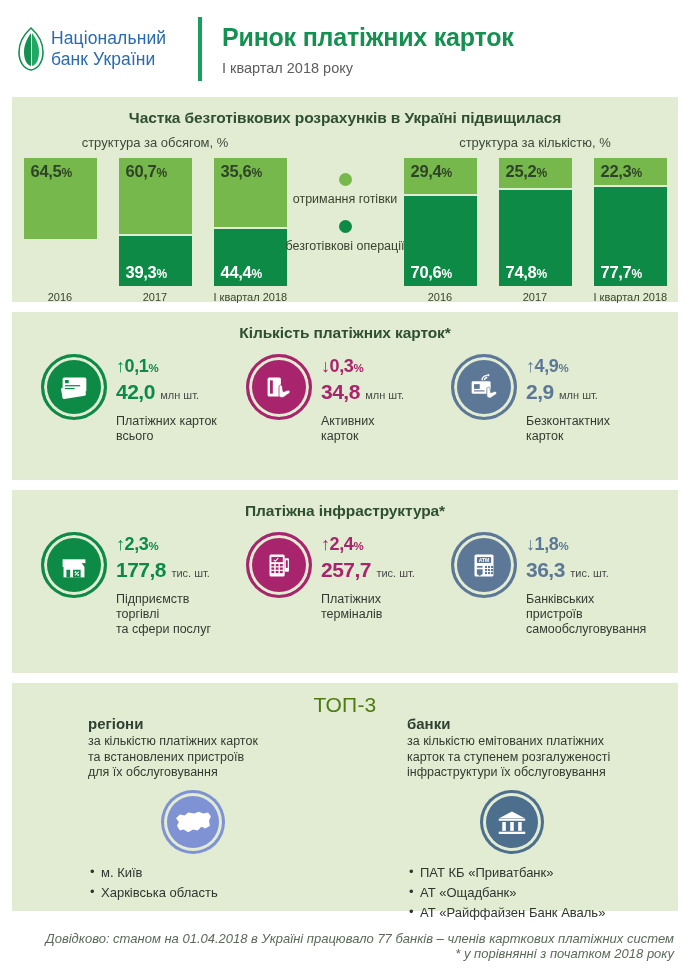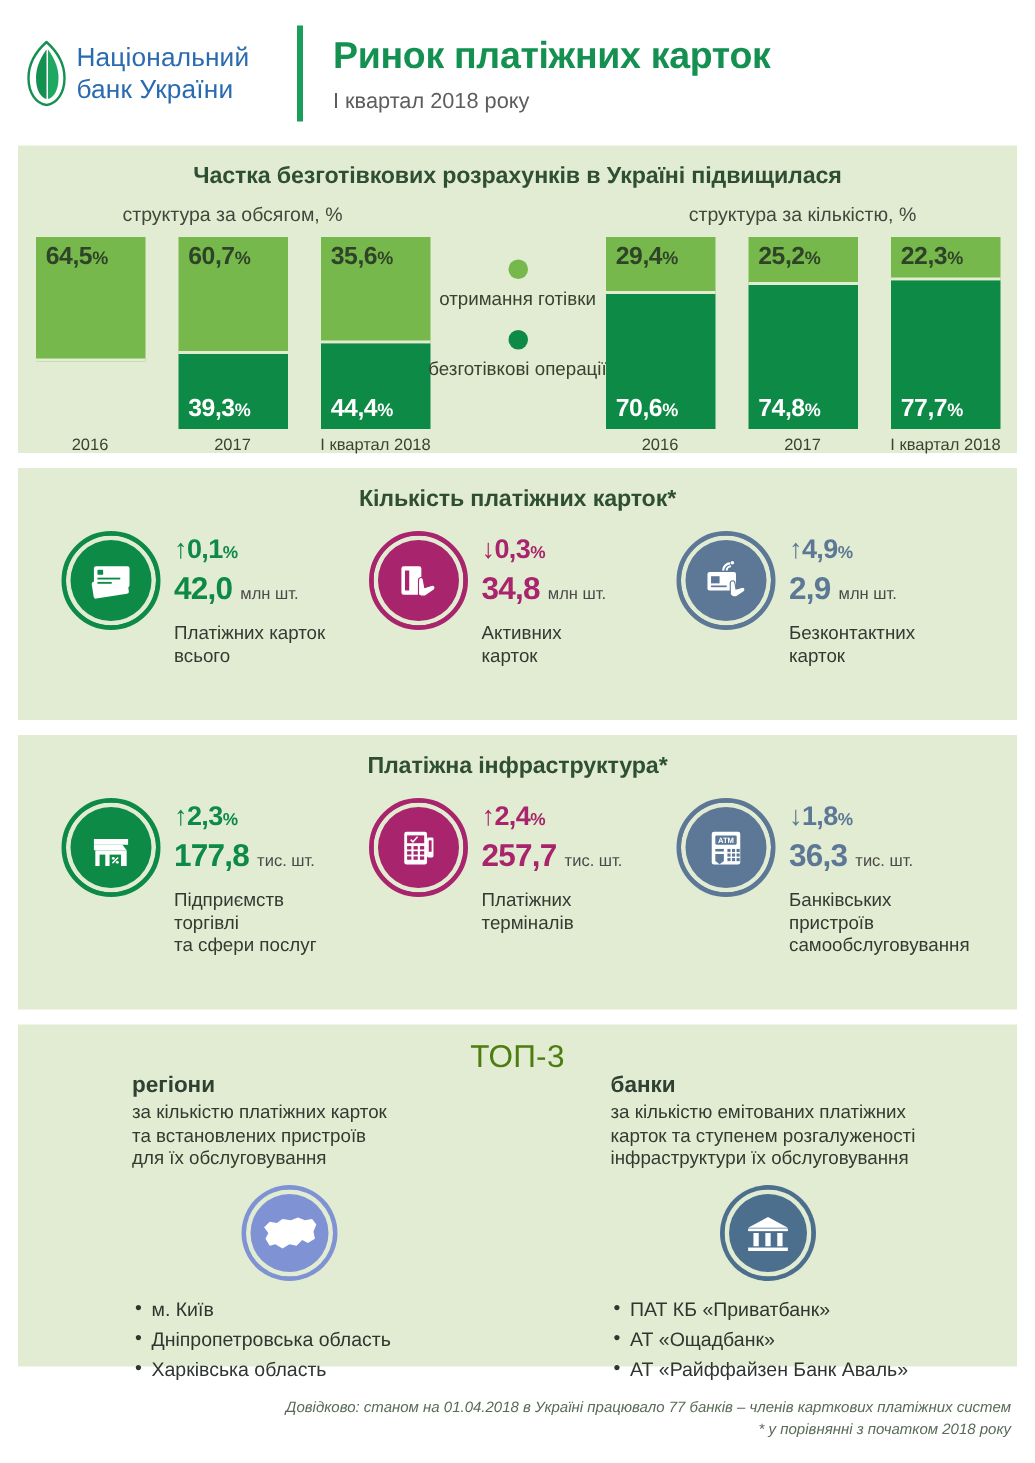--- a/index.html
+++ b/index.html
@@ -260,21 +260,21 @@
     content: "•";
     position: absolute;
     left: 0;
     top: -1px;
   }
 
   
   .footer {
     padding: 10px 16px 0 16px;
     text-align: right;
-    font-size: 10px;
+    font-size: 13px;
     font-style: italic;
     color: #5a6a58;
     line-height: 15px;
   }
 </style>
 </head>
 <body>
 
 <div class="header">
   <div class="logo">
@@ -576,21 +576,20 @@
       <div class="top3-icon-wrap">
         <div class="top3-icon icon-map">
           <svg viewBox="0 0 44 34" width="42" height="32">
             <path d="M4 13 L8 9 L13 10 L17 7 L23 8 L28 6 L33 8 L38 7 L41 11 L39 16 L40 21
                      L35 24 L31 22 L27 26 L22 25 L17 28 L12 25 L8 26 L5 21 L7 17 Z" fill="#ffffff"></path>
           </svg>
         </div>
       </div>
       <ul class="top3-list">
         <li>м. Київ</li>
-        <li>Дніпропетровська область</li>
         <li>Харківська область</li>
       </ul>
     </div>
 
     <div class="top3-col">
       <div class="top3-head">банки</div>
       <div class="top3-desc">за кількістю емітованих платіжних
 карток та ступенем розгалуженості
 інфраструктури їх обслуговування</div>
       <div class="top3-icon-wrap">

